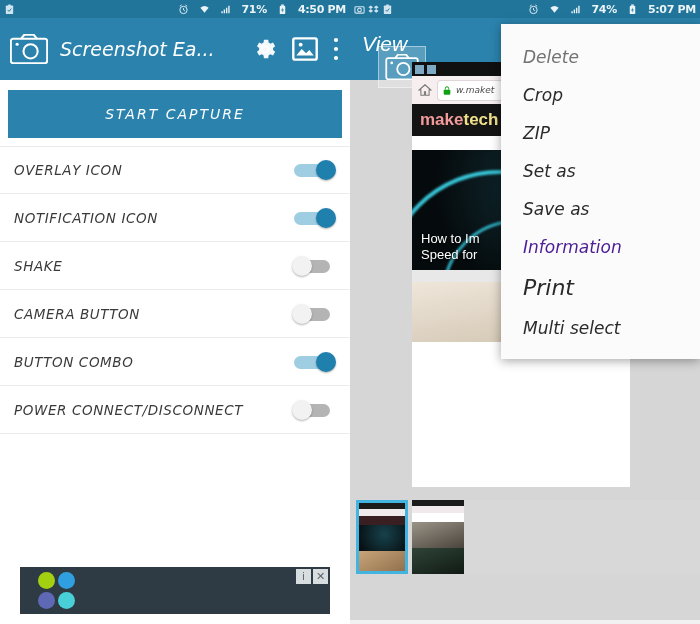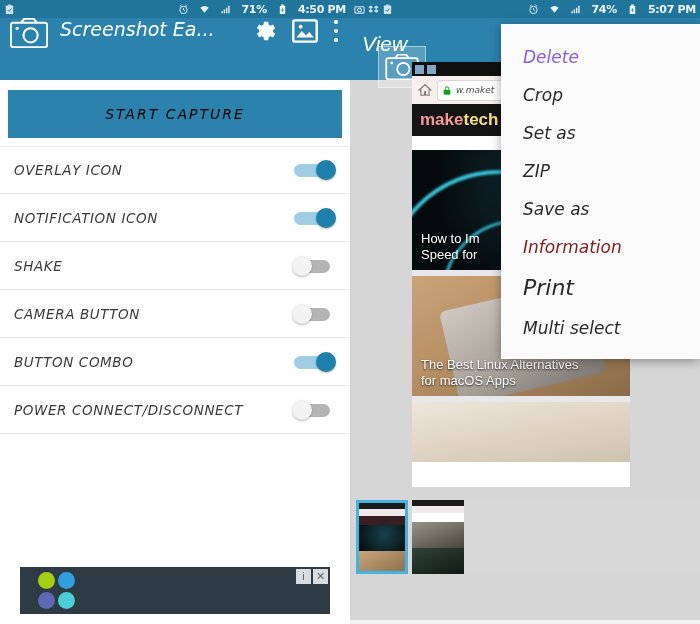--- a/index.html
+++ b/index.html
@@ -12,28 +12,28 @@
     background:#ffffff; overflow:hidden; }
 
   .statusbar { height:18px; background:#21759b; display:flex; align-items:center;
     padding:0 4px; color:#dceaf2; }
   .sb-left { display:flex; align-items:center; gap:3px; }
   .sb-right { margin-left:auto; display:flex; align-items:center; gap:10px;
     font-size:11px; font-weight:bold; letter-spacing:-0.3px; color:#eaf3f8;
     font-family:"DejaVu Sans", sans-serif; }
   .sb-ico { width:11px; height:11px; display:block; }
 
-  .appbar { height:62px; background:#2b83ad; display:flex; align-items:flex-start;
+  .appbar { height:62px; background:#2b83ad; display:flex; align-items:center;
     padding:0 10px; }
   .appbar .title { color:#ffffff; font-size:19px; margin-left:12px;
     font-family:"DejaVu Sans", sans-serif; font-style:italic; white-space:nowrap; }
   .appbar .actions { margin-left:auto; display:flex; align-items:center; gap:14px; }
 
   .capture-wrap { padding:10px 8px 8px 8px; }
-  .btn-capture { width:100%; height:48px; background:#2b83ad; color:#000000;
+  .btn-capture { width:100%; height:48px; background:#2b83ad; color:#ffffff;
     border:none; font-size:14px; letter-spacing:2px; font-style:italic;
     font-family:"DejaVu Sans", sans-serif; cursor:pointer; }
 
   .settings-list { padding:0 0 0 0; }
   .srow { height:48px; display:flex; align-items:center; padding:0 14px;
     border-bottom:1px solid #ececec; }
   .srow:first-child { border-top:1px solid #ececec;justify-content:space-between; }
   .srow .slabel { font-size:13.5px; color:#3a3a3a; font-style:italic;
     letter-spacing:0.6px; font-family:"DejaVu Sans", sans-serif; }
   .toggle { margin-left:auto; position:relative; width:44px; height:20px; cursor:pointer; }
@@ -331,28 +331,20 @@
         <span class="arcB"></span>
         <span class="blip"></span>
         <div class="cap">
           <div>How to Im</div>
           <div>Speed for</div>
         </div>
       </div>
 
       <div class="pv-divider"></div>
 
-      <div class="card card-wood">
-        <span class="lap"></span>
-        <span class="lap-dot"></span>
-        <div class="cap">
-          <div>The Best Linux Alternatives</div>
-          <div>for macOS Apps</div>
-        </div>
-      </div>
 
       <div class="pv-divider"></div>
       <div class="card-tail"></div>
     </div>
 
     <div class="strip">
       <div class="thumb sel">
         <div class="t-bar"></div>
         <div class="t-url"></div>
         <div class="t-band" style="background:#3a1f22"></div>
@@ -365,23 +357,23 @@
         <div class="t-band" style="background:#ffffff"></div>
         <div class="t-img" style="background:linear-gradient(160deg,#9a9488,#4a443c)"></div>
         <div class="t-img" style="background:linear-gradient(160deg,#2f4438,#101a14)"></div>
       </div>
       <div class="strip-rest"></div>
     </div>
   </div>
 
   <div style="position:absolute; left:501px; top:24px; width:199px; background:#fbfbfb;
               box-shadow:0 2px 10px rgba(0,0,0,.35); padding:14px 0 12px 0;">
-    <div style="padding:9px 0 9px 22px; font-size:17px; font-style:italic; color:#8b5cf6; font-family:'DejaVu Sans',sans-serif;">Delete</div>
+    <div style="padding:9px 0 9px 22px; font-size:17px; font-style:italic; color:#737373; font-family:'DejaVu Sans',sans-serif;">Delete</div>
     <div style="padding:9px 0 9px 22px; font-size:17px; font-style:italic; color:#2a2a2a; font-family:'DejaVu Sans',sans-serif;">Crop</div>
+    <div style="padding:9px 0 9px 22px; font-size:17px; font-style:italic; color:#2a2a2a; font-family:'DejaVu Sans',sans-serif;">ZIP</div>
     <div style="padding:9px 0 9px 22px; font-size:17px; font-style:italic; color:#2a2a2a; font-family:'DejaVu Sans',sans-serif;">Set as</div>
-    <div style="padding:9px 0 9px 22px; font-size:17px; font-style:italic; color:#2a2a2a; font-family:'DejaVu Sans',sans-serif;">ZIP</div>
     <div style="padding:9px 0 9px 22px; font-size:17px; font-style:italic; color:#2a2a2a; font-family:'DejaVu Sans',sans-serif;">Save as</div>
-    <div style="padding:9px 0 9px 22px; font-size:17px; font-style:italic; color:#7f1d1d; font-family:'DejaVu Sans',sans-serif;">Information</div>
+    <div style="padding:9px 0 9px 22px; font-size:17px; font-style:italic; color:#4c1d95; font-family:'DejaVu Sans',sans-serif;">Information</div>
     <div style="padding:9px 0 9px 22px; font-size:22px; font-style:italic; color:#2a2a2a; font-family:'DejaVu Sans',sans-serif;">Print</div>
     <div style="padding:9px 0 9px 22px; font-size:17px; font-style:italic; color:#2a2a2a; font-family:'DejaVu Sans',sans-serif;">Multi select</div>
   </div>
 
 </div>
 
 </body></html>

